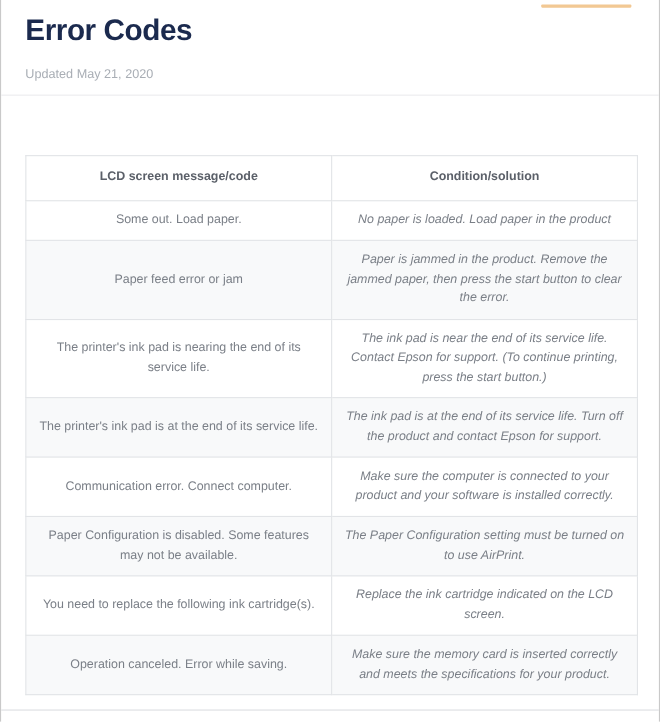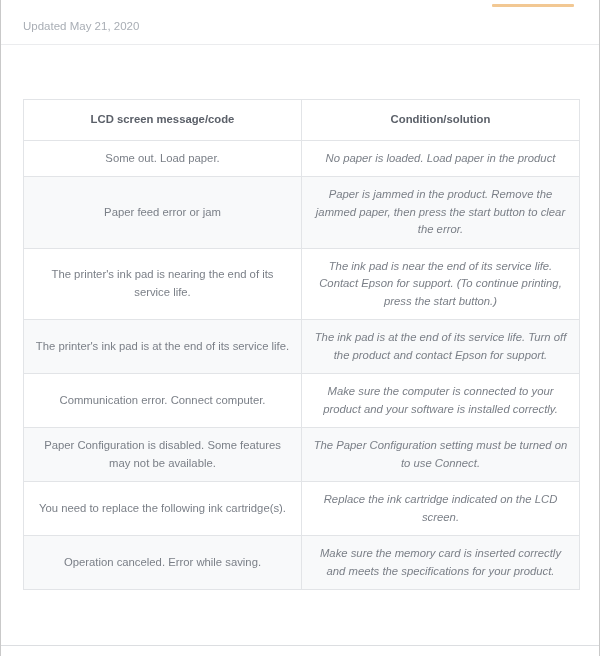--- a/index.html
+++ b/index.html
@@ -43,21 +43,21 @@
   }
   .doc-title {
     font-size: 27px;
     line-height: 1.12;
     font-weight: bold;
     color: #1b2a4e;
     letter-spacing: -0.4px;
     margin: 0;
   }
   .doc-updated {
-    margin-top: 8px;
+    margin-top: 20px;
     font-size: 11.5px;
     color: #a9aeb5;
     font-weight: normal;
   }
   .header-rule {
     margin-top: 12px;
     height: 1px;
     background: #ebecee;
     width: 100%;
   }
@@ -110,20 +110,21 @@
   }
 </style>
 </head>
 <body>
 
 <div class="page-frame">
 
   <div class="accent-bar"></div>
 
   <div class="doc-header">
+    <h1 class="doc-title">Error Codes</h1>
     <div class="doc-updated">Updated May 21, 2020</div>
   </div>
   <div class="header-rule"></div>
 
   <div class="table-wrap">
     <table class="error-table">
       <colgroup>
         <col class="col-msg">
         <col class="col-cond">
       </colgroup>
@@ -149,21 +150,21 @@
           <tr>
             <td class="cell-col1">The printer's ink pad is at the end of its service life.</td>
             <td class="cell-col2">The ink pad is at the end of its service life. Turn off the product and contact Epson for support.</td>
           </tr>
           <tr>
             <td class="cell-col1">Communication error. Connect computer.</td>
             <td class="cell-col2">Make sure the computer is connected to your product and your software is installed correctly.</td>
           </tr>
           <tr>
             <td class="cell-col1">Paper Configuration is disabled. Some features may not be available.</td>
-            <td class="cell-col2">The Paper Configuration setting must be turned on to use Connect.</td>
+            <td class="cell-col2">The Paper Configuration setting must be turned on to use AirPrint.</td>
           </tr>
           <tr>
             <td class="cell-col1">You need to replace the following ink cartridge(s).</td>
             <td class="cell-col2">Replace the ink cartridge indicated on the LCD screen.</td>
           </tr>
           <tr>
             <td class="cell-col1">Operation canceled. Error while saving.</td>
             <td class="cell-col2">Make sure the memory card is inserted correctly and meets the specifications for your product.</td>
           </tr>
         </tbody>

